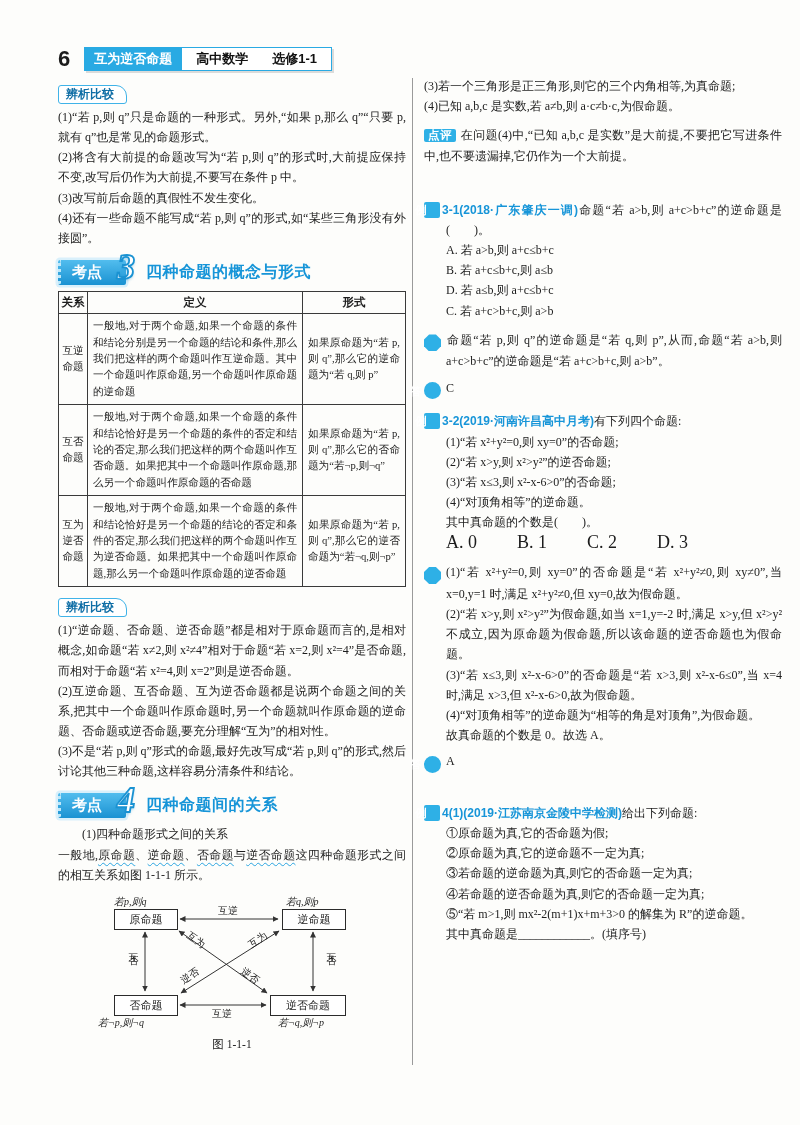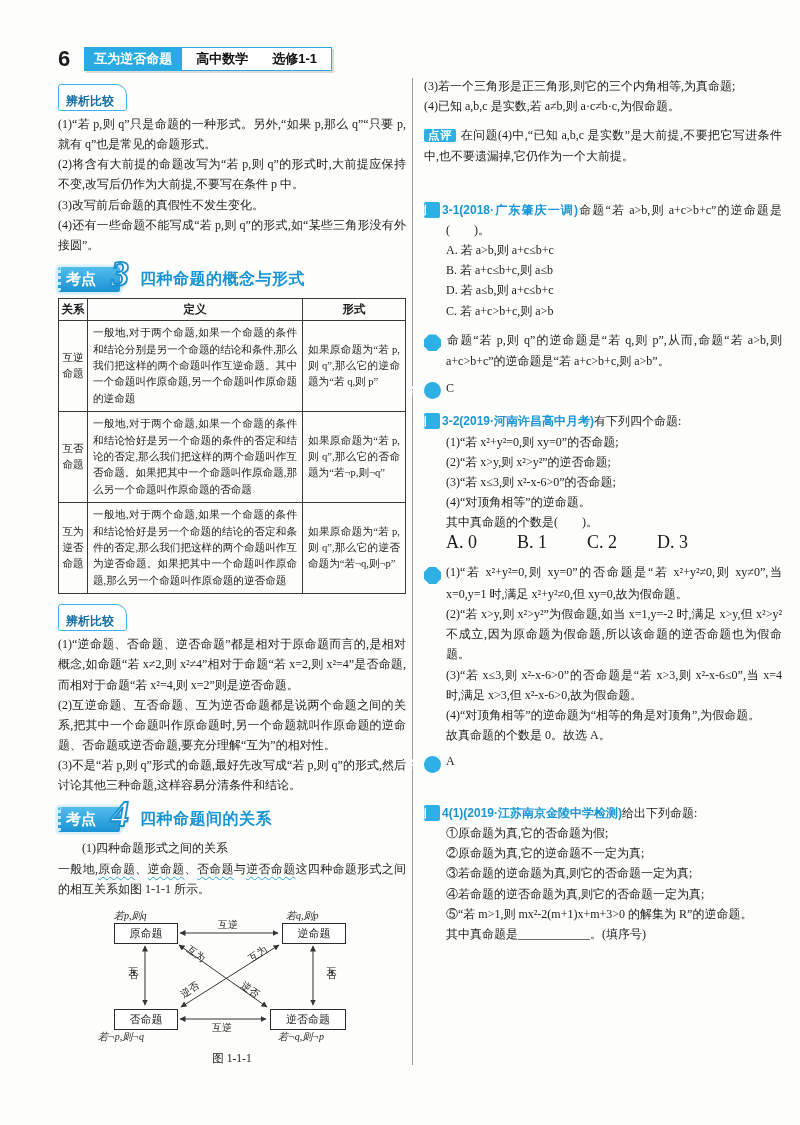--- a/index.html
+++ b/index.html
@@ -15,28 +15,28 @@
   .brand-left { background:#29aae3; color:#fff; font-weight:bold; font-size:13px; padding:3px 10px; }
   .brand-right { background:#fff; border:1.5px solid #29aae3; border-left:none; color:#111;
                  font-weight:bold; font-size:13px; padding:1.5px 14px; display:flex; gap:24px; align-items:center; }
   
   .divider { position:absolute; left:412px; top:78px; width:1px; height:987px; background:#9a9a9a; }
   .col-left  { position:absolute; left:58px;  top:84px; width:348px; }
   .col-right { position:absolute; left:424px; top:76px; width:358px; }
   p, .para { margin:0; text-align:justify; font-size:12px; line-height:1.68; }
   
   .tag { display:inline-block; border:1.3px solid #40b3e8; border-radius:3px 11px 3px 3px;
-         padding:8px 12px 0 7px; color:#0e6da5; font-weight:bold; font-size:12px;
+         padding:0 12px 0 7px; color:#0e6da5; font-weight:bold; font-size:12px;
          font-family:"Liberation Sans",sans-serif; margin-bottom:3px; background:#fff; }
   .analysis { margin-bottom:8px; }
   
   .kd { display:flex; align-items:center; gap:20px; margin:12px 0 6px; }
   .kd-badge { position:relative; background:linear-gradient(180deg,#52bdee,#1a92d2);
               border-radius:2px; color:#fff; font-family:"Liberation Sans",sans-serif;
-              font-weight:bold; font-size:15px; padding:3px 24px 3px 5px;
+              font-weight:bold; font-size:15px; padding:3px 24px 3px 11px;
               box-shadow:0 0 0 2.5px #d9f0fb; border-left:3px dotted #bfe8f9; }
   .kd-num { position:absolute; right:-9px; top:-11px; font-family:"Liberation Serif",serif;
             font-style:italic; font-weight:bold; font-size:36px; line-height:1; color:#fff;
             -webkit-text-stroke:1.8px #1a92d2; text-shadow:0 2px 3px rgba(26,146,210,.4); }
   .kd-title { color:#1795d8; font-weight:bold; font-size:16px; letter-spacing:.5px;
               font-family:"Liberation Sans",sans-serif; }
   .indent { text-indent:2em; }
   
   table.concept { border-collapse:collapse; width:100%; margin:5px 0 10px; }
   .concept th, .concept td { border:1px solid #3a3a3a; }

